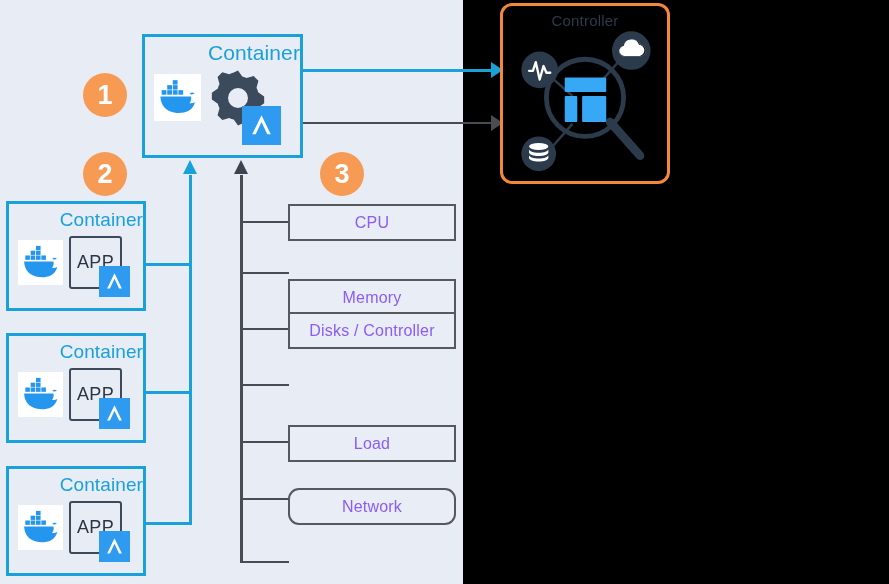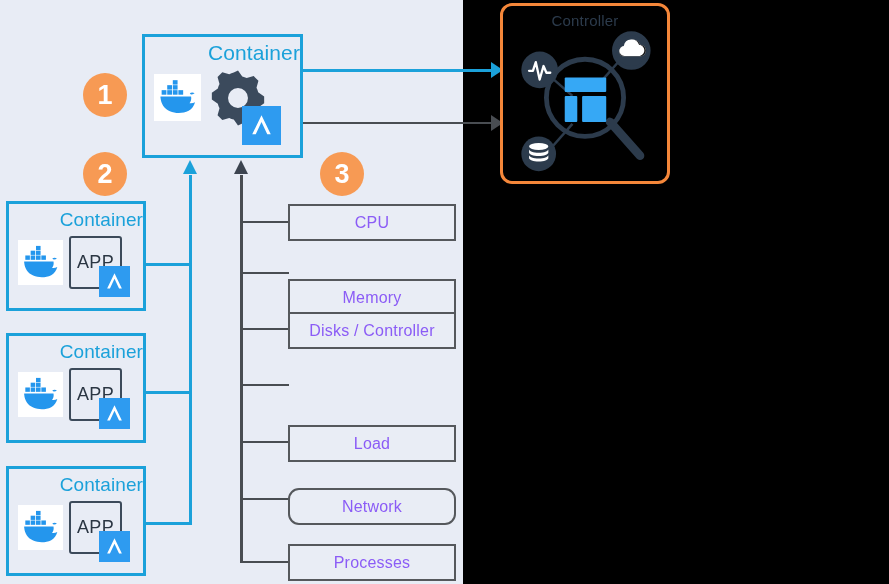--- a/index.html
+++ b/index.html
@@ -294,21 +294,20 @@
         <path fill="#ffffff" d="M20 9.5l9.5 19.5-3.6 0-5.9-12.6-5.9 12.6-3.6 0z"></path>
       </svg>
     </div>
   </div>
 
   <div class="mbox" style="top:204px;">CPU</div>
   <div class="mbox" style="top:244px;margin-top:35px;">Memory</div>
   <div class="mbox" style="top:312px;">Disks / Controller</div>
   <div class="mbox" style="top:425px;">Load</div>
   <div class="mbox" style="top:488px;border-radius:11px;">Network</div>
-  <div class="mbox" style="top:544px;">Processes</div>
 
   <div class="controller">
     <div class="controller-title">Controller</div>
 
     <svg class="ctrl-svg" viewBox="0 0 170 181" aria-hidden="true">
 
       <g stroke="#2c3b4c" stroke-width="2.6" fill="none">
         <line x1="48" y1="72" x2="72" y2="93"></line>
         <line x1="122" y1="55" x2="100" y2="80"></line>
         <line x1="49" y1="148" x2="72" y2="122"></line>

